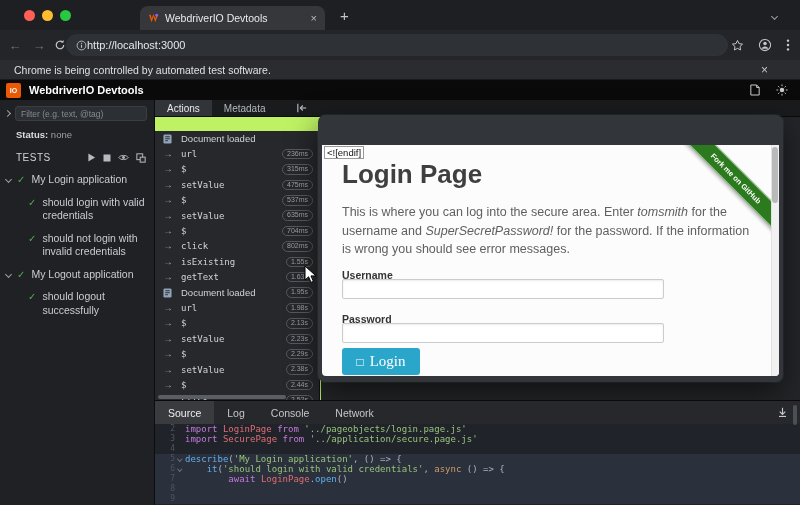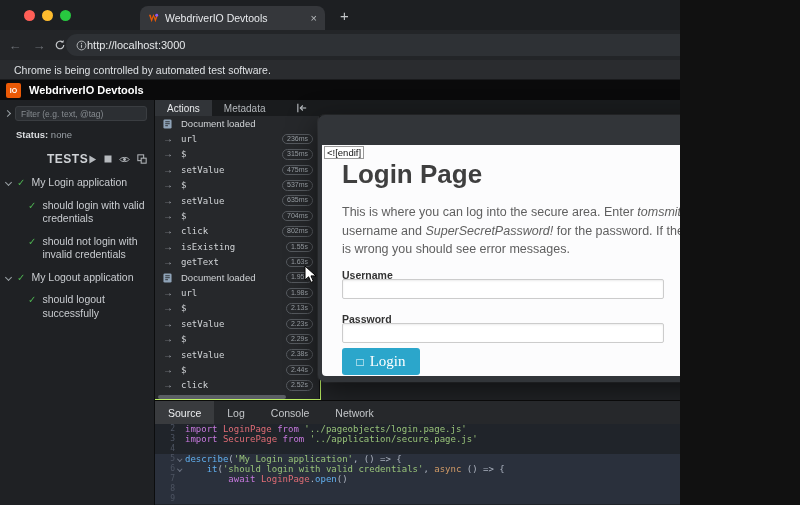--- a/index.html
+++ b/index.html
@@ -1,17 +1,17 @@
 <!DOCTYPE html>
 <html><head>
 <meta charset="utf-8">
 <style>
   * { margin:0; padding:0; box-sizing:border-box; }
   body { background:#111; font-family:"Liberation Sans", sans-serif; }
-  .screen { position:relative; width:680px; height:505px; overflow:hidden;
+  .screen { position:relative; width:800px; height:505px; overflow:hidden;
             background:#bef264; color:#d6d8da; font-family:"Liberation Sans", sans-serif; }
 
   
   .titlebar { position:absolute; left:0; top:0; width:800px; height:30px; background:#1d1f22; }
   .light { position:absolute; top:10px; width:11px; height:11px; border-radius:50%; }
   .light.red { left:24px; background:#ff5f57; }
   .light.yellow { left:42px; background:#febc2e; }
   .light.green { left:60px; background:#28c840; }
   .tab { position:absolute; left:140px; top:6px; width:185px; height:24px; background:#35373b;
          border-radius:8px 8px 0 0; display:flex; align-items:center; padding:0 8px; gap:6px; }
@@ -47,36 +47,36 @@
   .filter-row { display:flex; align-items:center; padding:6px 5px 4px 5px; gap:5px; }
   .chevron { width:5px; height:5px; border-right:1.4px solid #9aa0a6; border-bottom:1.4px solid #9aa0a6; flex:none; }
   .chevron.right { transform:rotate(-45deg); }
   .chevron.down { transform:rotate(45deg); }
   .filter-input { width:132px; height:15px; background:#2c2f33; border:1px solid #3a3d41; border-radius:3px;
                   color:#c9ccd0; font-size:8.5px; padding:0 5px; font-family:"Liberation Sans",sans-serif; }
   .filter-input::placeholder { color:#878c91; }
   .status-row { padding:4px 0 0 16px; font-size:9.5px; color:#9aa0a6; }
   .status-label { color:#dcdee1; font-weight:bold; }
   .tests-head { display:flex; align-items:center; padding:12px 8px 6px 16px; }
-  .tests-title { font-size:12px; font-weight:bold; letter-spacing:.5px; color:#cfd2d6; flex:1;margin-left:31px; }
+  .tests-title { font-size:10px; font-weight:normal; letter-spacing:.5px; color:#cfd2d6; flex:1; }
   .tests-icons { display:flex; gap:7px; align-items:center; }
   .tree { padding:4px 4px 0 6px; }
   .t-row { display:flex; gap:6px; margin-bottom:9px; align-items:flex-start; }
   .t-row .chevron { margin-top:4px; }
   .t-check { color:#4caf50; font-size:10px; line-height:13px; flex:none; }
   .t-label { font-size:10.5px; line-height:13.5px; color:#c9ccd0; }
   .t-lvl1 { padding-left:22px; }
 
   
   .panel-strip { position:absolute; left:155px; top:100px; width:645px; height:17px; background:#191b1d;
                  border-bottom:1px solid #0a0a0a; display:flex; align-items:stretch; }
   .a-tab { font-size:10px; color:#b4b8bc; display:flex; align-items:center; padding:0 12px; }
   .a-tab.active { background:#313438; color:#e8eaec; }
   .strip-collapse { margin-left:18px; display:flex; align-items:center; }
-  .actions-col { position:absolute; left:155px; top:116px; width:165px; height:283px; background:#26282b;
+  .actions-col { position:absolute; left:155px; top:131px; width:165px; height:283px; background:#26282b;
                  border-right:1px solid #101112; overflow:hidden; }
   .act-row { display:flex; align-items:center; height:15.4px; padding:0 6px 0 8px; gap:7px; }
   .act-ic { width:11px; flex:none; color:#9da2a8; font-size:10px; line-height:10px; display:flex; align-items:center; }
   .act-label { flex:1; font-size:9.5px; color:#d2d5d8; white-space:nowrap; overflow:hidden; }
   .act-label.mono { font-family:"DejaVu Sans Mono", monospace; font-size:9px; }
   .act-time { font-size:7px; color:#9aa0a6; border:1px solid #55595e; border-radius:7px; padding:0px 4px; line-height:8.5px; }
   .act-hscroll { position:absolute; left:158px; top:395px; width:128px; height:4px; background:#5a5e64; border-radius:2px; }
 
   
   .preview-area { position:absolute; left:321px; top:117px; width:479px; height:283px; background:#232528; }

